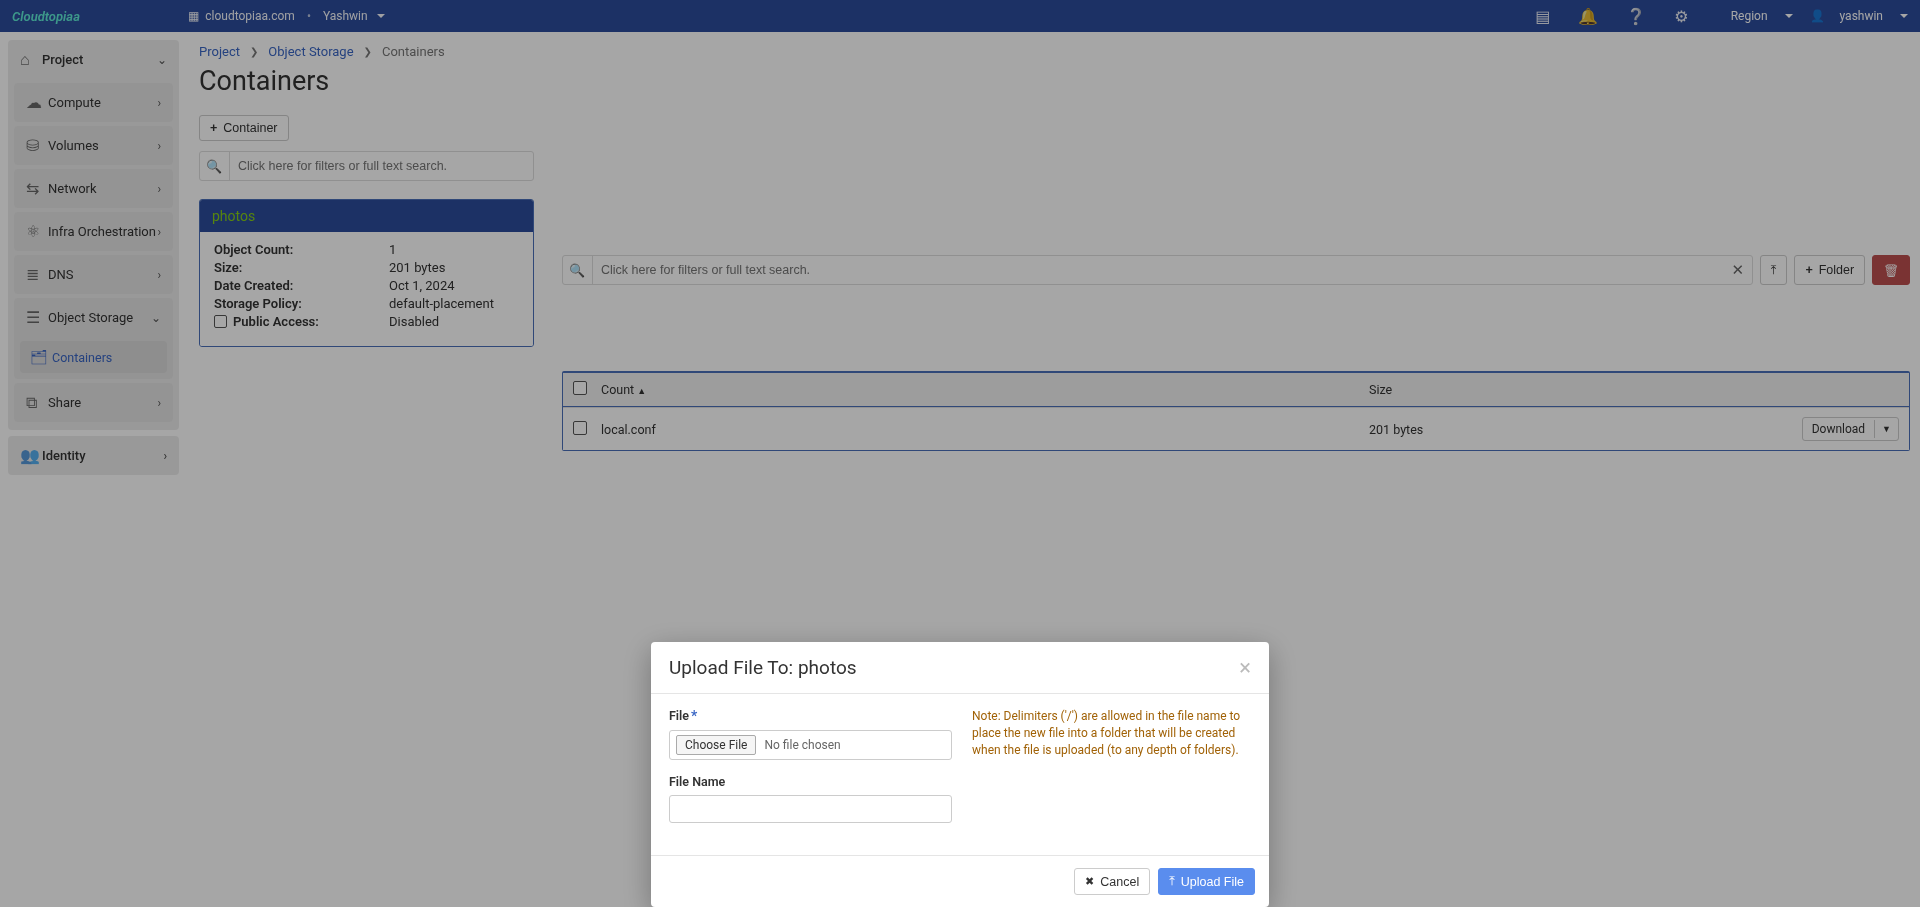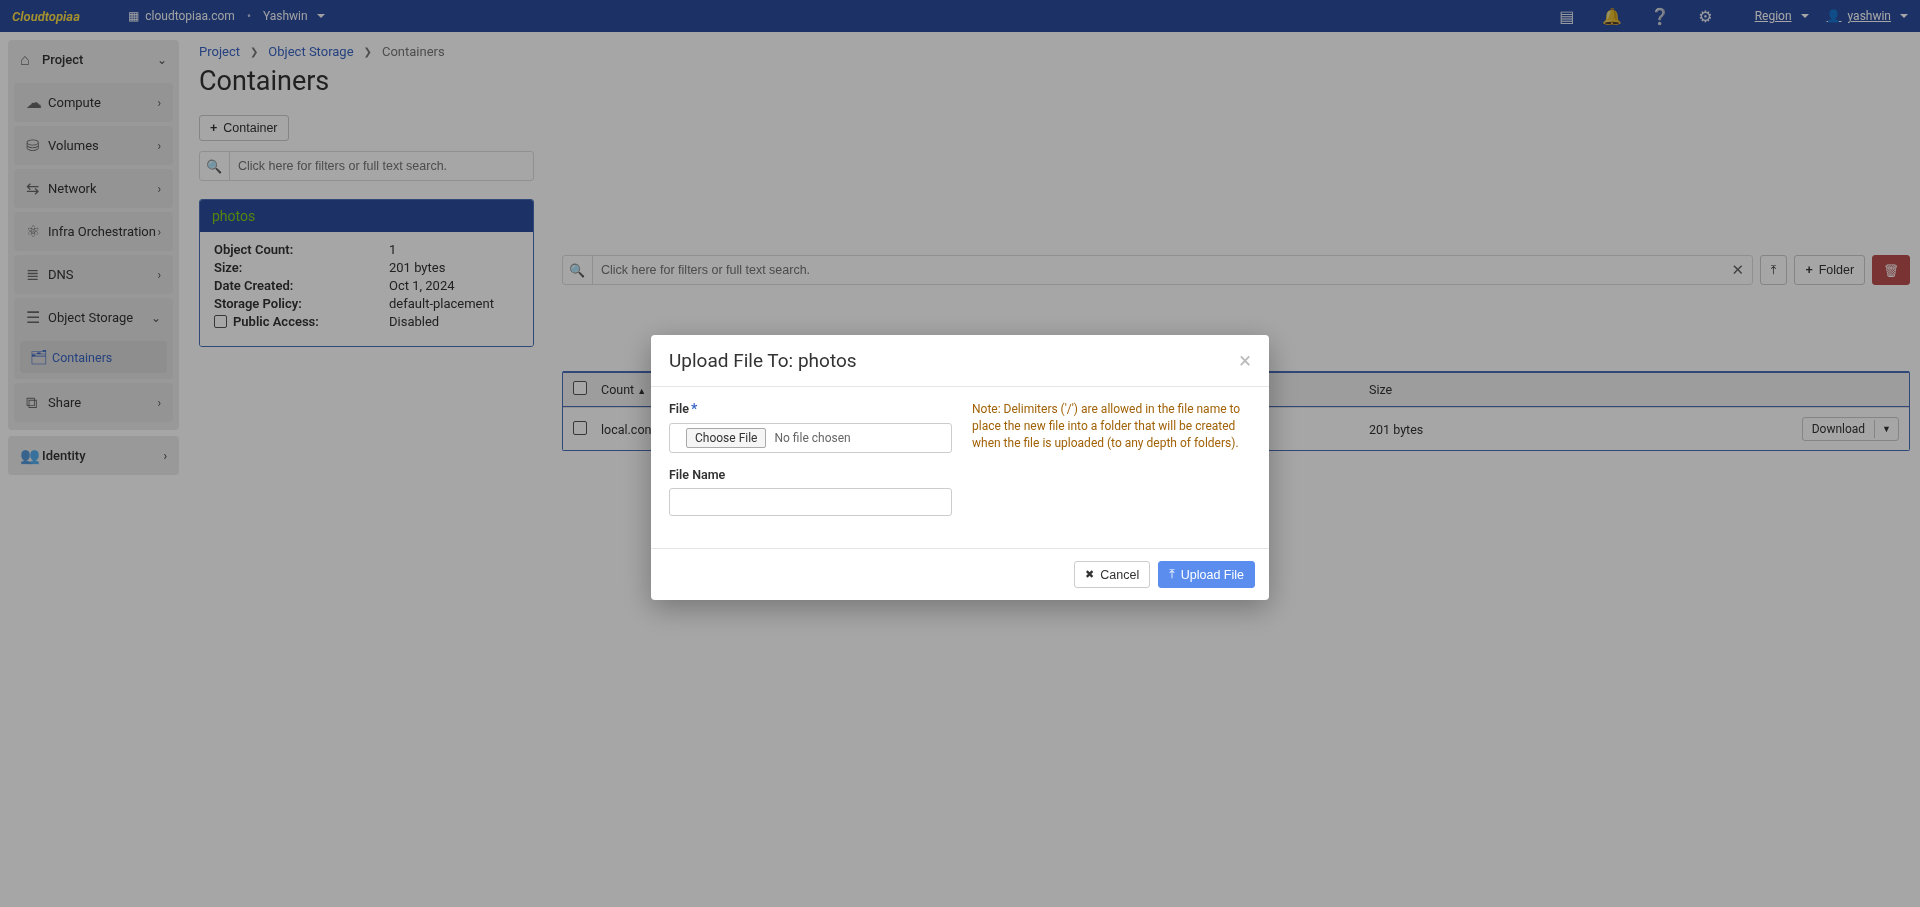--- a/index.html
+++ b/index.html
@@ -1,27 +1,27 @@
 <!DOCTYPE html>
 <html><head>
 <meta charset="utf-8">
 <style>
 * { box-sizing: border-box; margin: 0; padding: 0; }
 body { font-family: -apple-system, BlinkMacSystemFont, "Segoe UI", Roboto, "Helvetica Neue", Arial, sans-serif; font-size: 13px; color: #333; background: #fff; }
 
 
 .header { background: #2c4c9c; color: #fff; height: 32px; display: flex; align-items: center; padding: 0 12px; font-size: 12px; }
-.logo { color: #fde047; font-weight: 600; font-size: 13px; margin-right: 48px; font-style: italic; }
+.logo { color: #5eead4; font-weight: 600; font-size: 13px; margin-right: 108px; font-style: italic; }
 .header-domain { display: flex; align-items: center; gap: 6px; opacity: .95; }
 .header-domain .icon, .header-user .icon { font-size: 12px; }
 .bullet { margin: 0 6px; opacity: .7; }
 .header-spacer { flex: 1; }
 .header-icons { display: flex; align-items: center; gap: 28px; margin-right: 24px; }
 .header-icons .hicon { font-size: 16px; opacity: .9; cursor: pointer; }
-.header-region, .header-user { display: flex; align-items: center; gap: 6px; margin-left: 18px; cursor: pointer; text-decoration: underline; }
+.header-region, .header-user { display: flex; align-items: center; gap: 14px; margin-left: 18px; cursor: pointer; }
 .caret-down { width: 0; height: 0; border-left: 4px solid transparent; border-right: 4px solid transparent; border-top: 4px solid currentColor; display: inline-block; margin-left: 3px; }
 
 
 .layout { display: flex; height: calc(100vh - 32px); }
 .sidebar { width: 187px; padding: 8px; background: #fff; }
 .main { flex: 1; padding: 12px 10px 0 12px; position: relative; overflow: auto; }
 
 
 .sb-group { background: #ececec; border-radius: 4px; margin-bottom: 6px; }
 .sb-head { display: flex; align-items: center; padding: 10px 12px; cursor: pointer; font-size: 13px; color: #333; }
@@ -92,32 +92,32 @@
 
 .obj-foot { padding: 9px 10px; background:#f5f5f5; border:1px solid #e0e0e0; border-top:none; font-size:12.5px; color:#444; }
 
 
 .right-stack { display:flex; flex-direction:column; gap: 0; }
 .right-row1 { display:flex; align-items:center; }
 .right-row1 .obj-filter { flex:1; }
 .right-gap { height: 86px; }
 
 
-.overlay { position: fixed; inset:0; background: rgba(0,0,0,.35); display:flex; align-items:center; justify-content:center; padding-top:28px; }
+.overlay { position: fixed; inset:0; background: rgba(0,0,0,.35); display:flex; align-items:flex-end; justify-content:center; padding-top:28px; }
 .modal { width: 618px; background:#fff; border-radius:4px; box-shadow:0 8px 30px rgba(0,0,0,.3); }
 .modal-head { padding: 14px 18px; border-bottom:1px solid #e5e5e5; display:flex; align-items:center; }
 .modal-title { font-size: 19px; color:#333; font-weight:400; flex:1; }
 .modal-close { color:#bbb; font-size:22px; cursor:pointer; line-height:1; }
 .modal-body { padding: 14px 18px 18px 18px; display:flex; gap: 20px; font-size:12.5px; }
 .modal-left { flex: 0 0 283px; }
 .modal-right { flex: 1; color:#a16207; font-size:12px; line-height:1.4; }
 .form-group { margin-bottom: 14px; }
 .form-label { font-weight:600; font-size:12.5px; display:block; margin-bottom:6px; }
 .form-label .req { color:#3a66c4; font-size:14px; vertical-align:top; margin-left:2px; }
-.file-wrap { border:1px solid #ccc; border-radius:3px; padding:4px 16px; display:flex; align-items:center; gap:8px; font-size:12px; }
+.file-wrap { border:1px solid #ccc; border-radius:3px; padding:4px 6px; display:flex; align-items:center; gap:8px; font-size:12px; }
 .file-btn { border:1px solid #aaa; background:#f5f5f5; padding:2px 8px; border-radius:2px; font-size:12px; cursor:pointer; }
 .file-status { color:#666; }
 .text-input { width:100%; border:1px solid #ccc; border-radius:3px; padding:6px 8px; font-size:12.5px; outline:none; }
 .modal-foot { border-top:1px solid #e5e5e5; padding: 12px 14px; display:flex; justify-content:flex-end; gap:8px; }
 
 </style>
 </head>
 <body>
 
 <div class="header">

